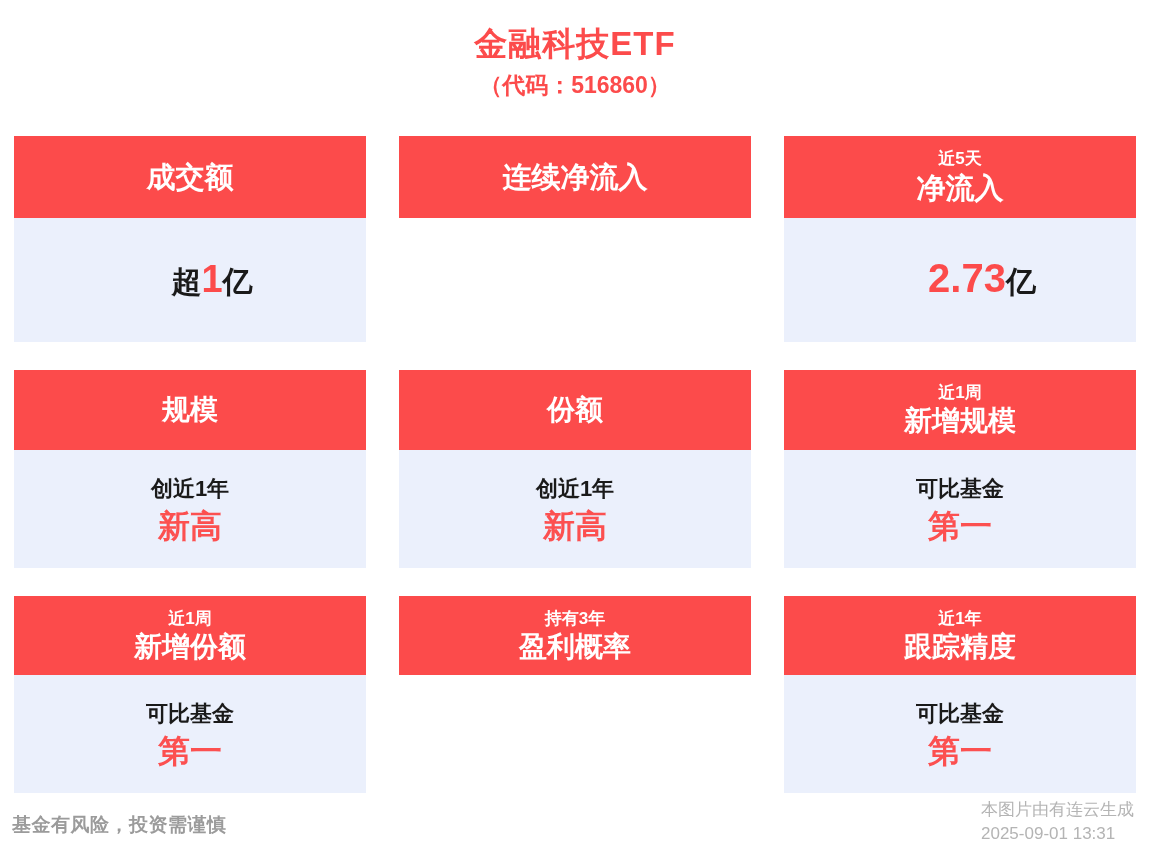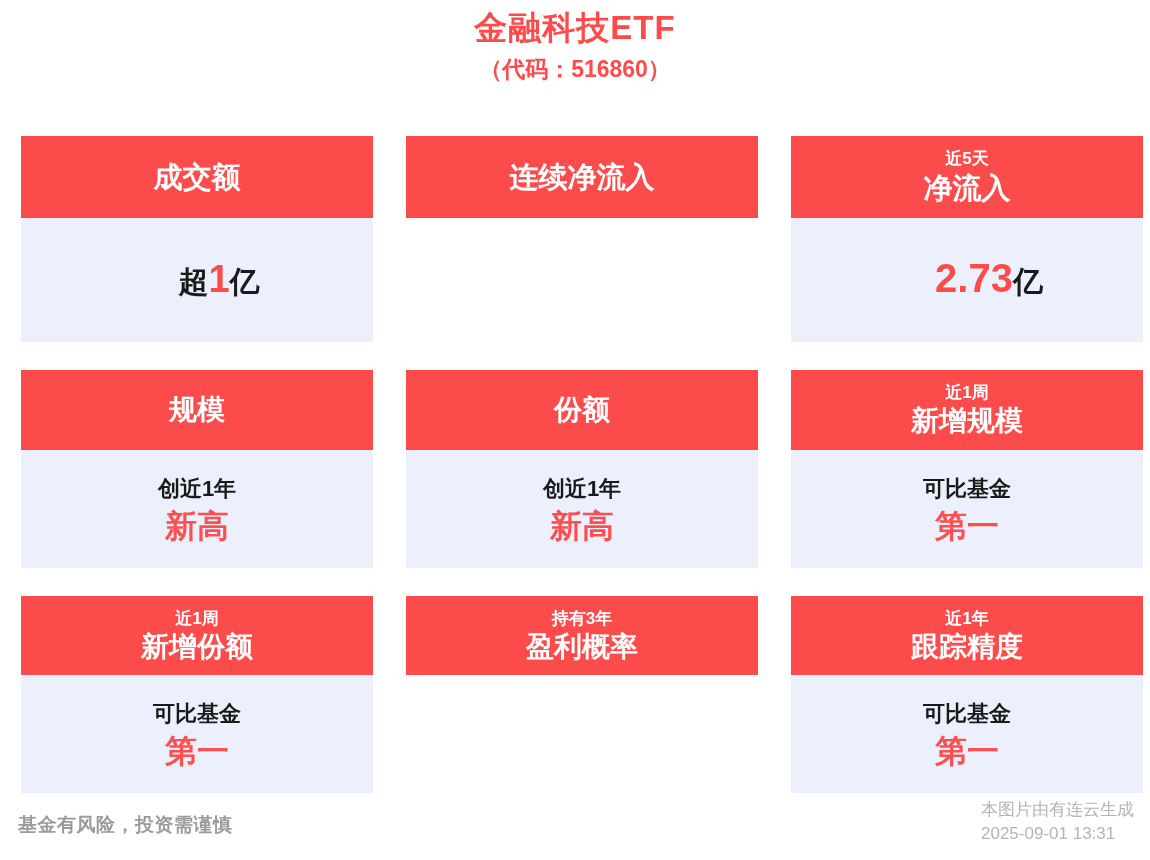--- a/index.html
+++ b/index.html
@@ -12,42 +12,42 @@
     background: #ffffff;
     font-family: "Liberation Sans", "DejaVu Sans", sans-serif;
     color: #222222;
     overflow: hidden;
     position: relative;
   }
 
   
   .page-header {
     width: 1150px;
-    padding-top: 6px;
+    padding-top: 22px;
     text-align: center;
   }
   .fund-title {
     font-size: 33px;
     font-weight: bold;
     color: #FC4B4B;
     letter-spacing: 1px;
     line-height: 44px;
   }
   .fund-code {
     font-size: 23px;
     font-weight: bold;
     color: #FC4B4B;
     line-height: 34px;
     margin-top: 2px;
   }
 
   
   .card-grid {
     position: absolute;
-    left: 21px;
+    left: 14px;
     top: 136px;
     width: 1122px;
     display: grid;
     grid-template-columns: 352px 352px 352px;
     grid-template-rows: 206px 198px 197px;
     column-gap: 33px;
     row-gap: 28px;
   }
 
   .stat-card {
@@ -127,21 +127,21 @@
   .body-line2 {
     font-size: 32px;
     font-weight: bold;
     color: #FC5050;
     line-height: 40px;
   }
 
   
   .footer-left {
     position: absolute;
-    left: 18px;
+    left: 12px;
     bottom: 22px;
     font-size: 19px;
     font-weight: bold;
     color: #9b9b9b;
     letter-spacing: 0.5px;
   }
   .footer-right {
     position: absolute;
     right: 16px;
     bottom: 14px;

